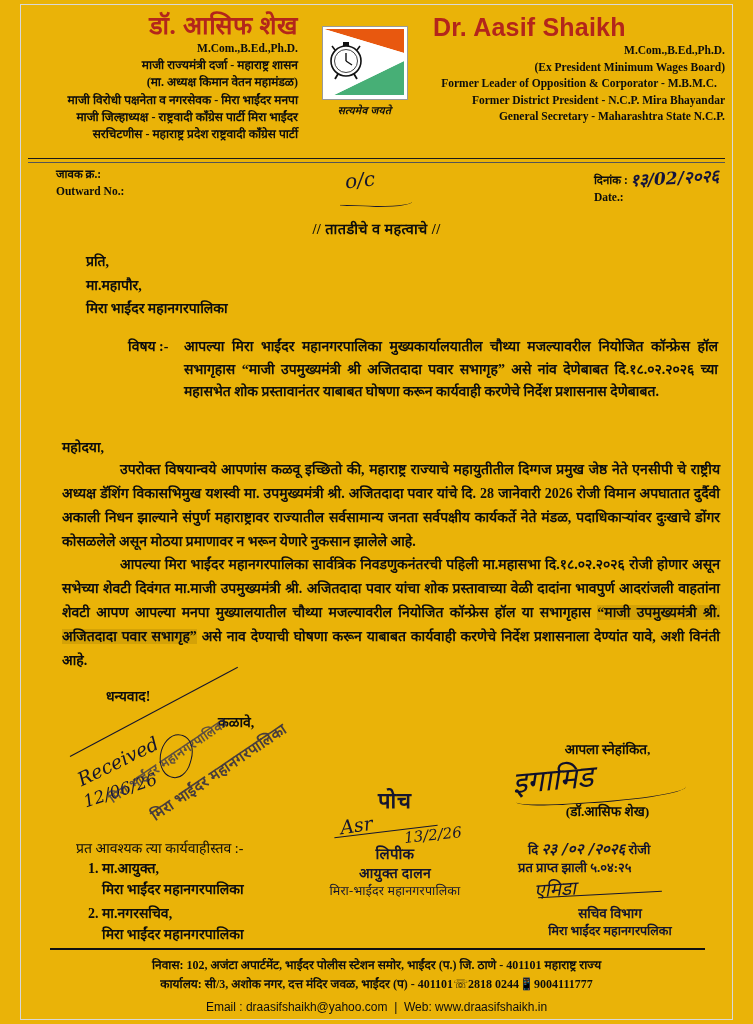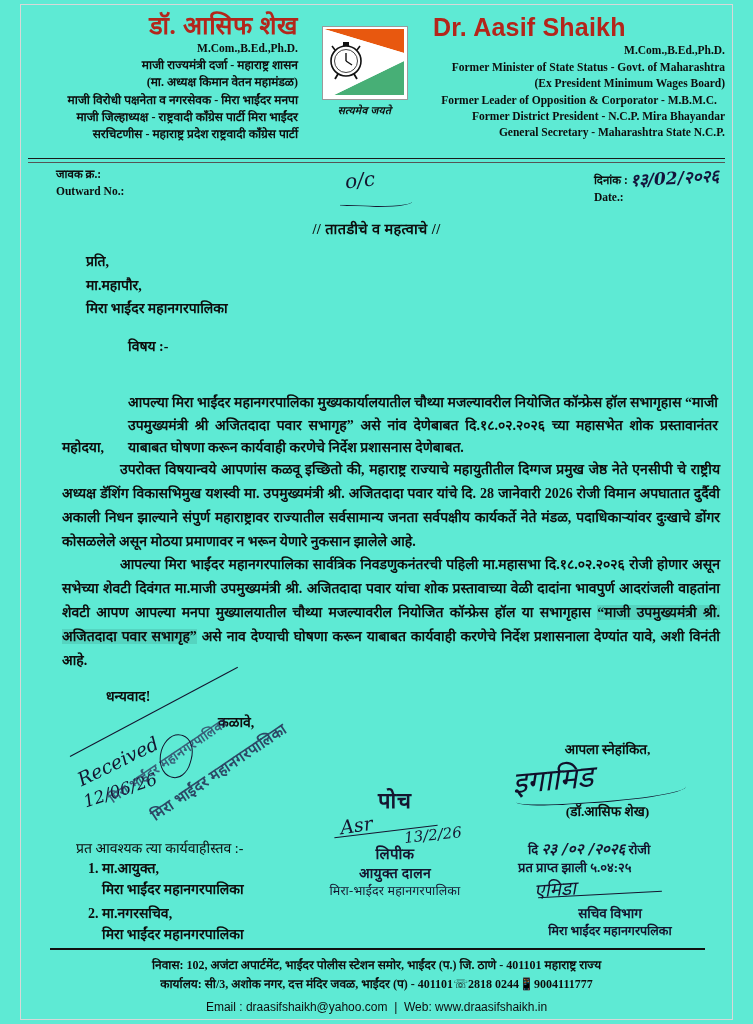--- a/index.html
+++ b/index.html
@@ -8,21 +8,21 @@
     background: #ffffff;
   }
   body {
     font-family: "Liberation Serif", "DejaVu Serif", serif;
     color: #0d0d0d;
   }
   .page {
     position: relative;
     width: 753px;
     height: 1024px;
-    background: #5eead4;
+    background: #eab308;
     overflow: hidden;
     box-sizing: border-box;
   }
   .page-border {
     position: absolute;
     left: 20px;
     top: 4px;
     width: 713px;
     height: 1016px;
     border: 1px solid #d8d8d8;
@@ -187,21 +187,21 @@
     line-height: 1.68;
   }
 
   
   .subject-wrap {
     position: absolute;
     left: 128px;
     top: 336px;
     width: 590px;
     display: flex;
-    flex-direction: column;
+    flex-direction: row;
     align-items: flex-start;
   }
   .subject-label {
     flex: 0 0 56px;
     font-size: 14px;
     font-weight: bold;
     line-height: 1.62;
   }
   .subject-body {
     flex: 1 1 auto;
@@ -525,21 +525,20 @@
             <line x1="0" y1="0" x2="6" y2="4" stroke="#111" stroke-width="1.4"></line>
           </g>
         </svg>
       </div>
       <div class="emblem-motto">सत्यमेव जयते</div>
     </div>
 
     <div class="lh-col lh-right">
       <div class="lh-name-en">Dr. Aasif Shaikh</div>
       <div class="lh-degrees" style="text-align:right">M.Com.,B.Ed.,Ph.D.</div>
-      <div class="lh-line" style="text-align:right">Former Minister of State Status - Govt. of Maharashtra</div>
       <div class="lh-line" style="text-align:right">(Ex President Minimum Wages Board)</div>
       <div class="lh-line" style="text-align:center">Former Leader of Opposition &amp; Corporator - M.B.M.C.</div>
       <div class="lh-line" style="text-align:right">Former District President - N.C.P. Mira Bhayandar</div>
       <div class="lh-line" style="text-align:right">General Secretary - Maharashtra State N.C.P.</div>
     </div>
   </div>
 
   <div class="rule-double" style="top:158px"></div>
 
   <div class="meta-row">

